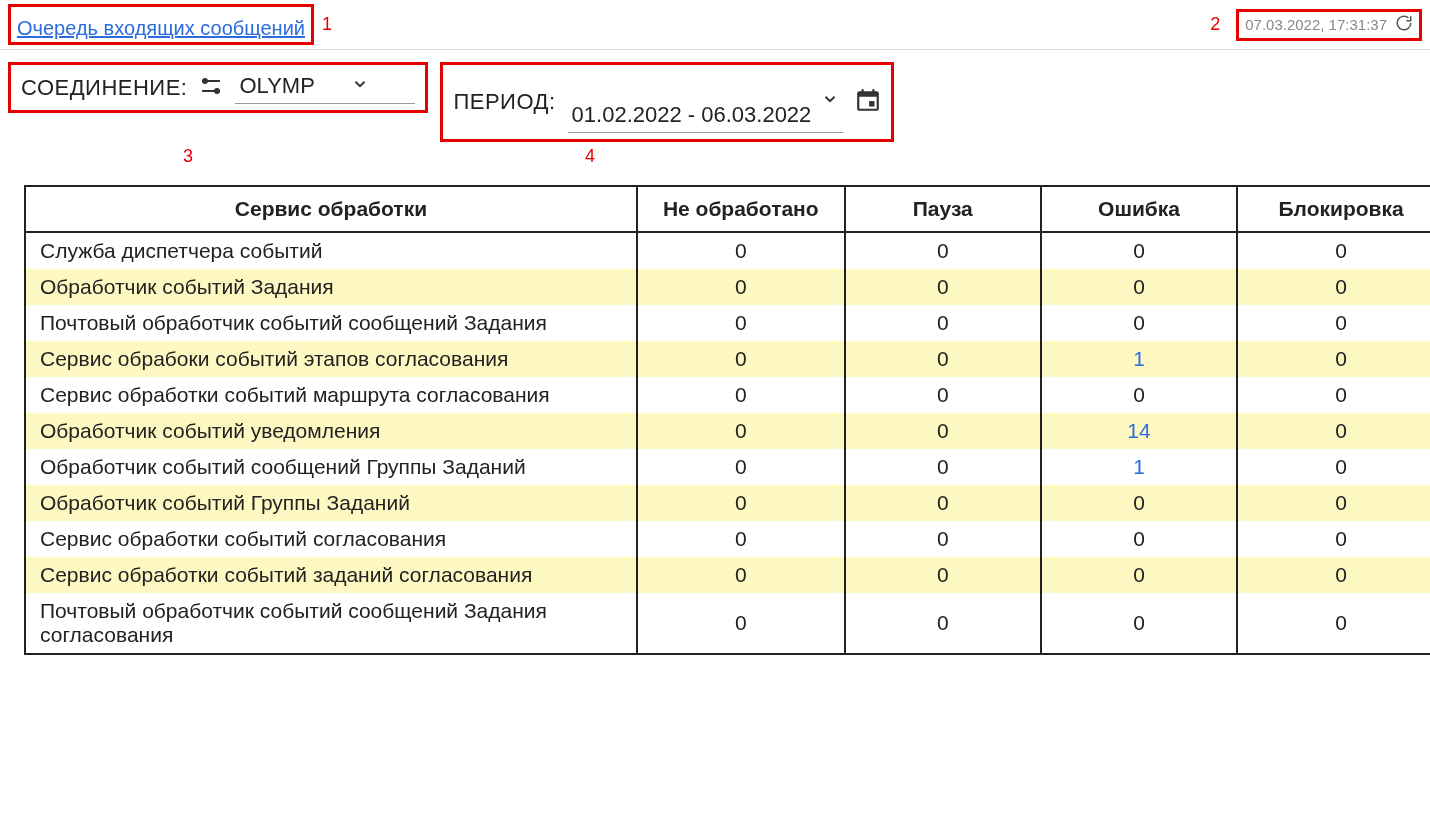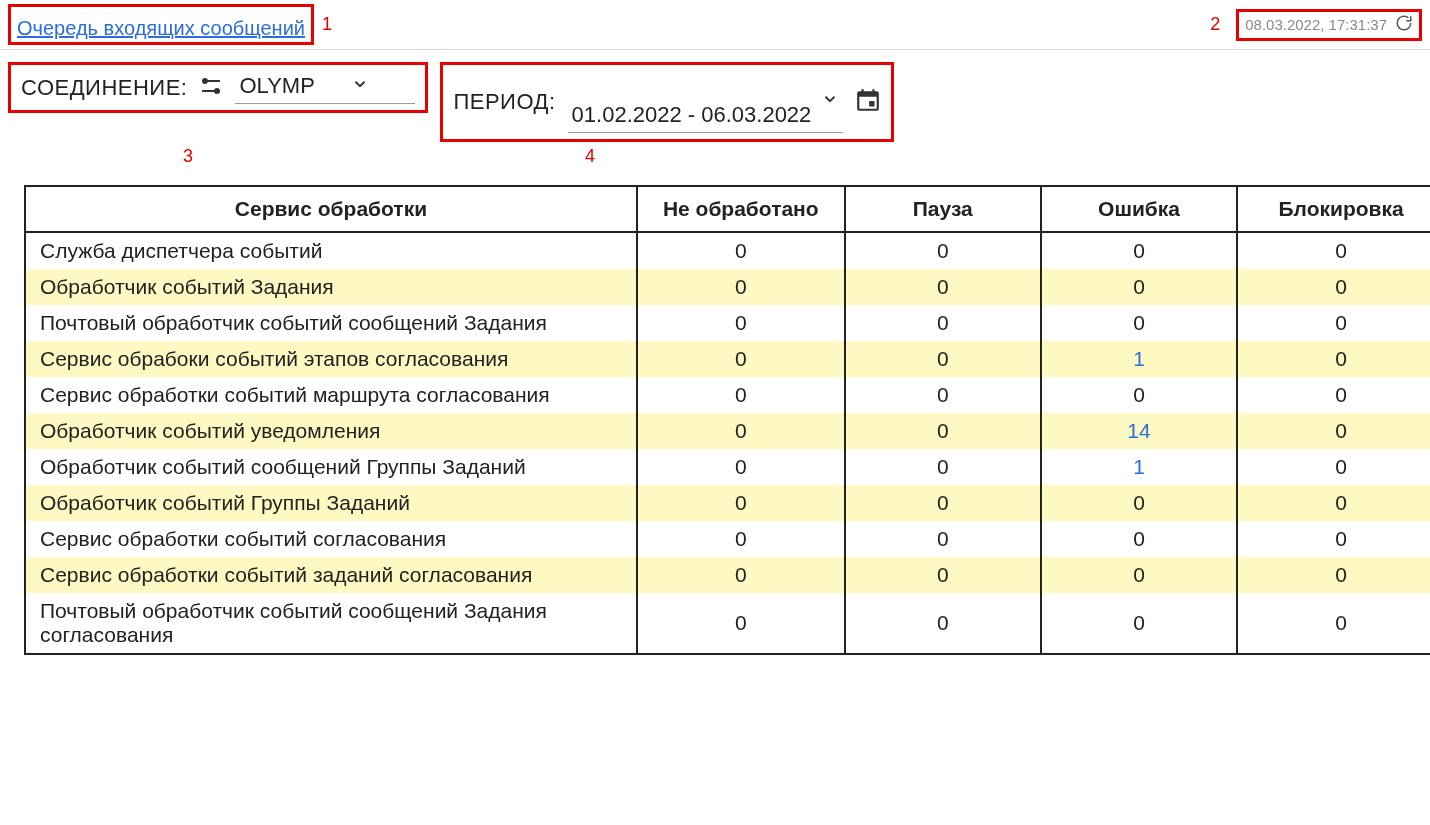--- a/index.html
+++ b/index.html
@@ -158,21 +158,21 @@
 <div class="top-bar">
   <div style="display:inline-flex;align-items:center;">
     <span class="title-box">
       <a class="title-link">Очередь входящих сообщений</a>
     </span>
     <span class="annot-num">1</span>
   </div>
   <div class="timestamp-group">
     <span class="annot-num">2</span>
     <span class="timestamp-box">
-      <span class="timestamp">08.03.2022, 17:31:37</span>
+      <span class="timestamp">07.03.2022, 17:31:37</span>
       <span>
         <svg class="refresh-icon" viewBox="0 0 24 24" fill="none" stroke="currentColor" stroke-width="2">
           <path d="M21 12a9 9 0 1 1-3.2-6.9"></path>
           <path d="M21 3v6h-6"></path>
         </svg>
       </span>
     </span>
   </div>
 </div>
 

